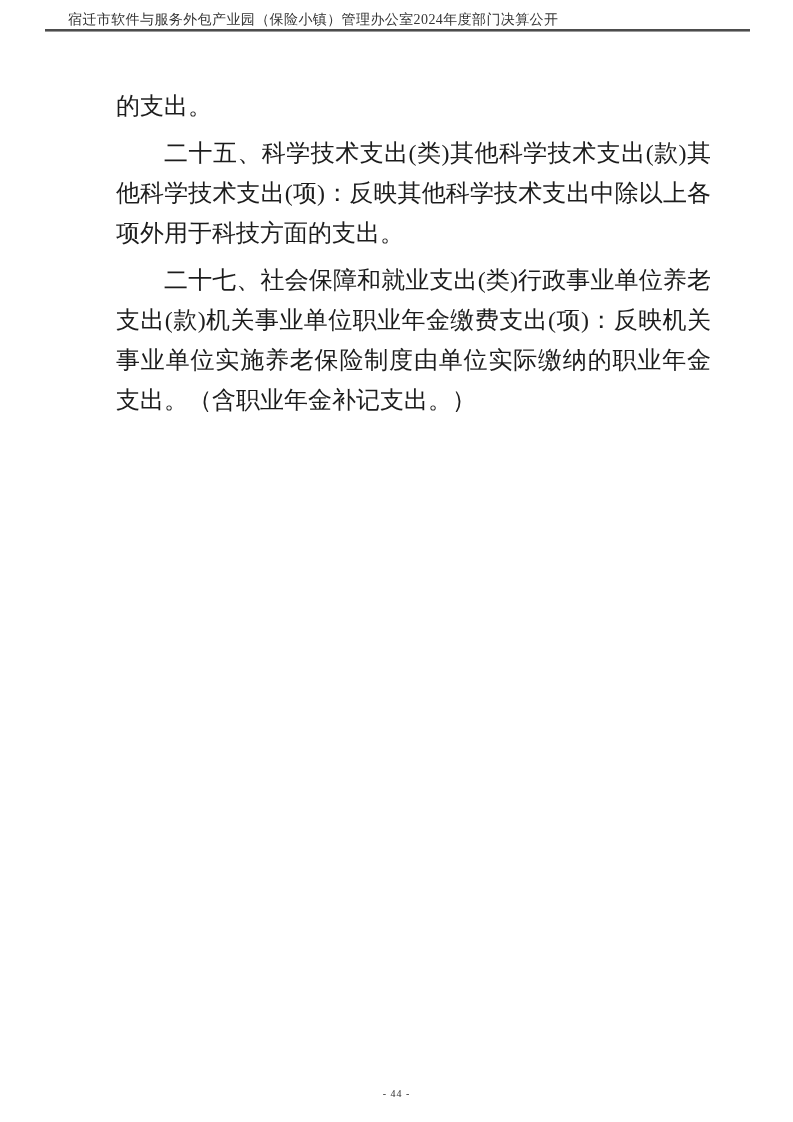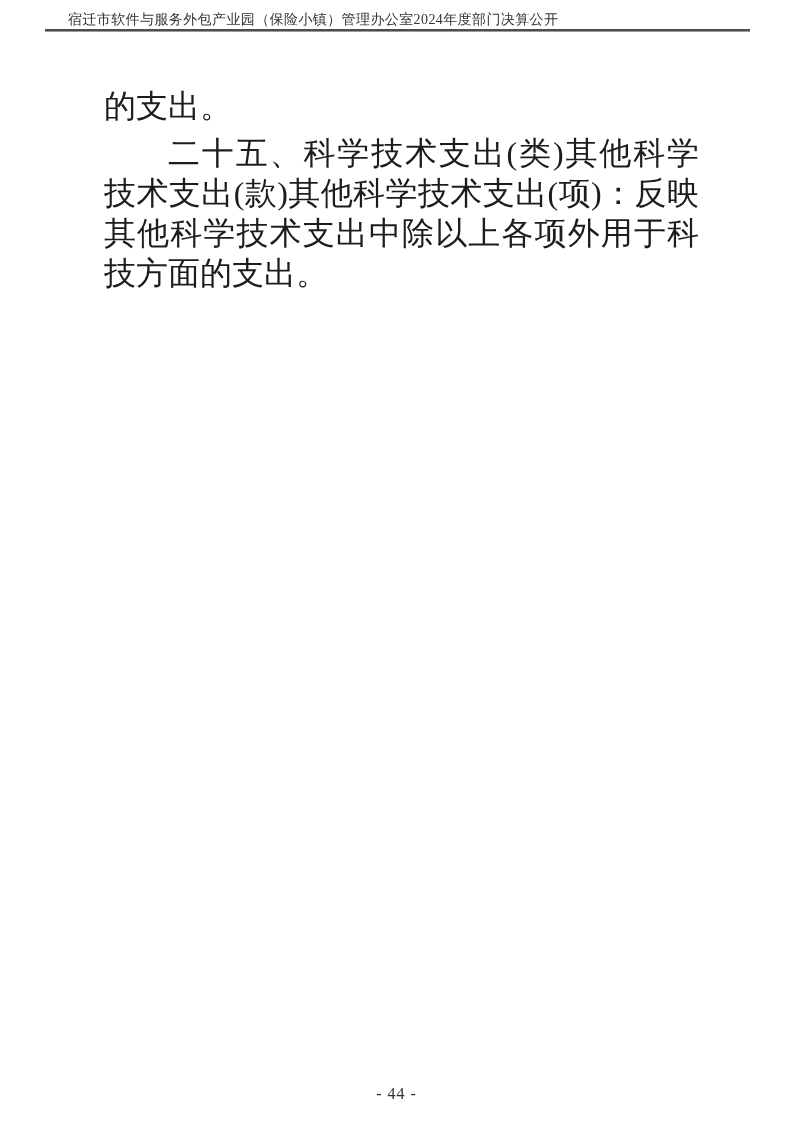--- a/index.html
+++ b/index.html
@@ -30,24 +30,24 @@
     position: absolute;
     left: 45px;
     top: 29px;
     width: 705px;
     height: 2px;
     background: #4d4d4d;
     border-bottom: 1px solid #9a9a9a;
   }
   .doc-body {
     position: absolute;
-    left: 104px;
+    left: 116px;
     top: 86px;
     width: 595px;
-    font-size: 32px;
+    font-size: 24px;
     line-height: 40px;
     color: #1c1c1c;
     text-align: justify;
     text-justify: inter-character;
   }
   .doc-body p {
     margin: 0 0 7px 0;
     text-indent: 2em;
   }
   .doc-body p.no-indent {
@@ -55,21 +55,21 @@
   }
   .lead {
     font-weight: 400;
   }
   .page-footer {
     position: absolute;
     left: 0;
     top: 1084px;
     width: 793px;
     text-align: center;
-    font-size: 16px;
+    font-size: 10px;
     line-height: 20px;
     color: #2e2e2e;
     letter-spacing: 1px;
   }
 </style>
 </head>
 <body>
 
 <div class="page">
 
@@ -81,20 +81,23 @@
 
     <p class="no-indent">
       <span>的支出。</span>
     </p>
 
     <p>
       <span class="lead">二十五、科学技术支出(类)其他科学技术支出(款)其他科学技术支出(项)：</span><span>反映其他科学技术支出中除以上各项外用于科技方面的支出。</span>
     </p>
 
 
+    <p>
+      <span class="lead">二十七、社会保障和就业支出(类)行政事业单位养老支出(款)机关事业单位职业年金缴费支出(项)：</span><span>反映机关事业单位实施养老保险制度由单位实际缴纳的职业年金支出。（含职业年金补记支出。）</span>
+    </p>
 
 
 
 
   </div>
 
   <div class="page-footer">
     <span>- 44 -</span>
   </div>
 

